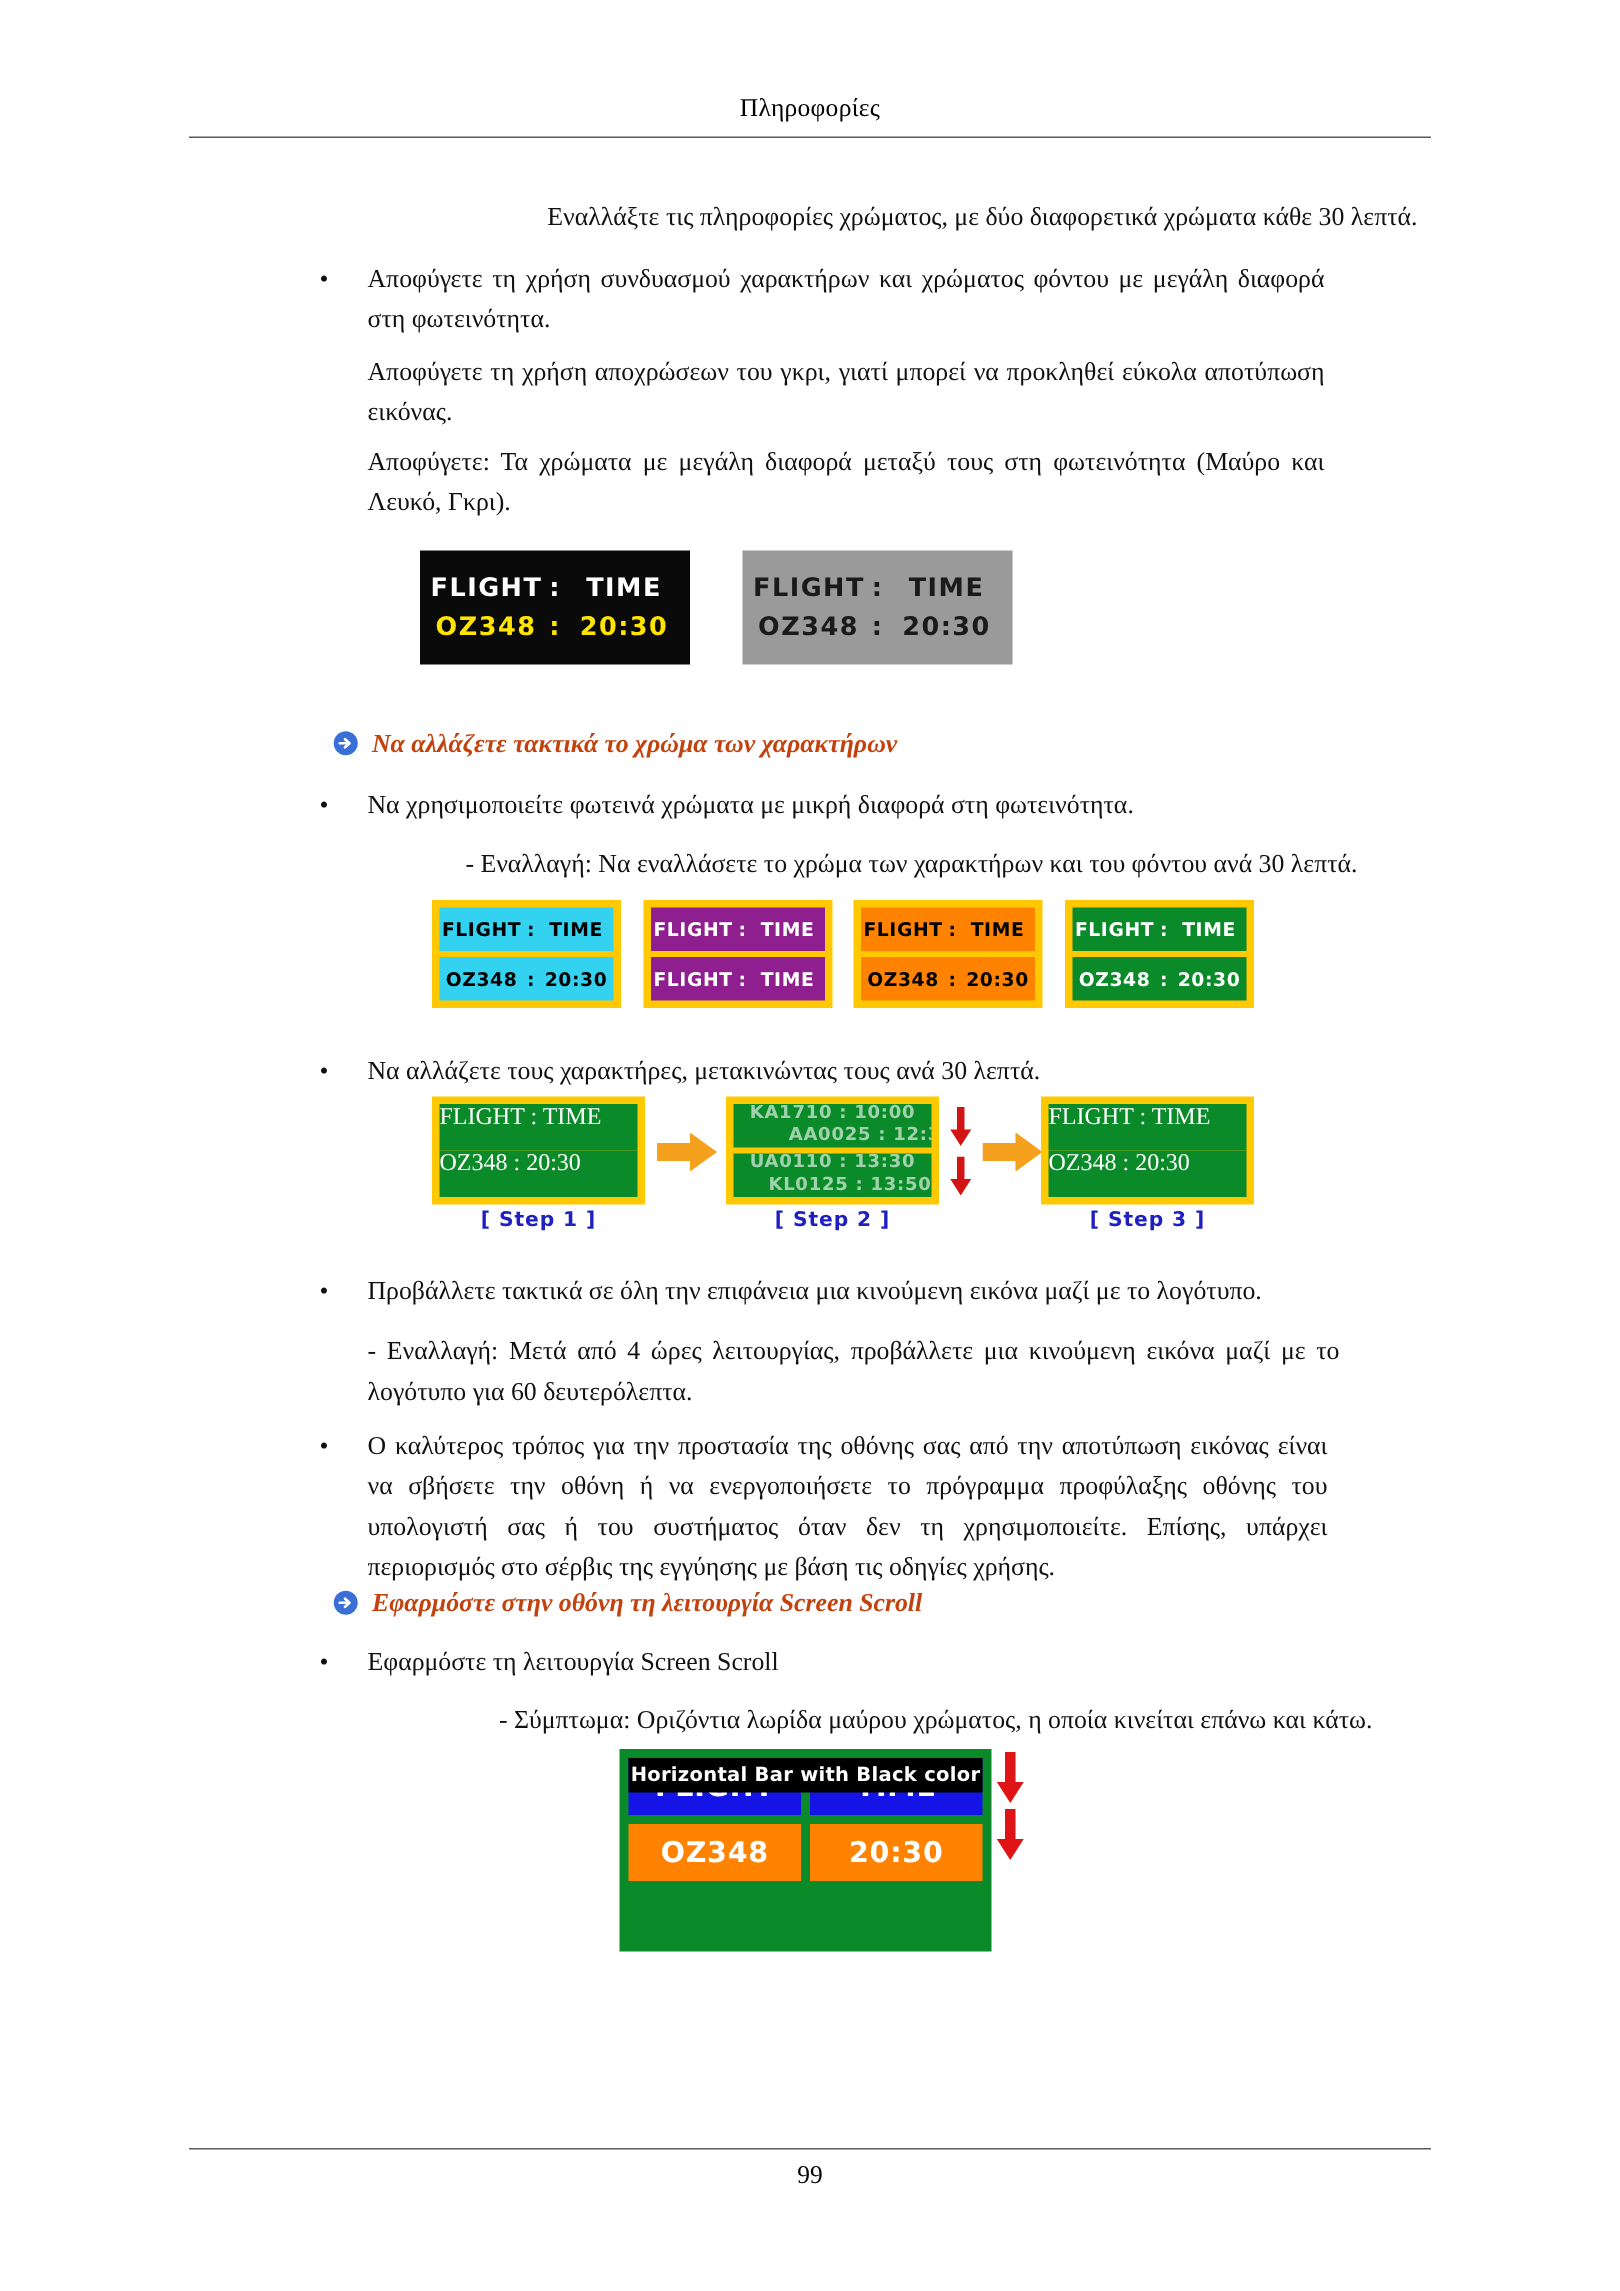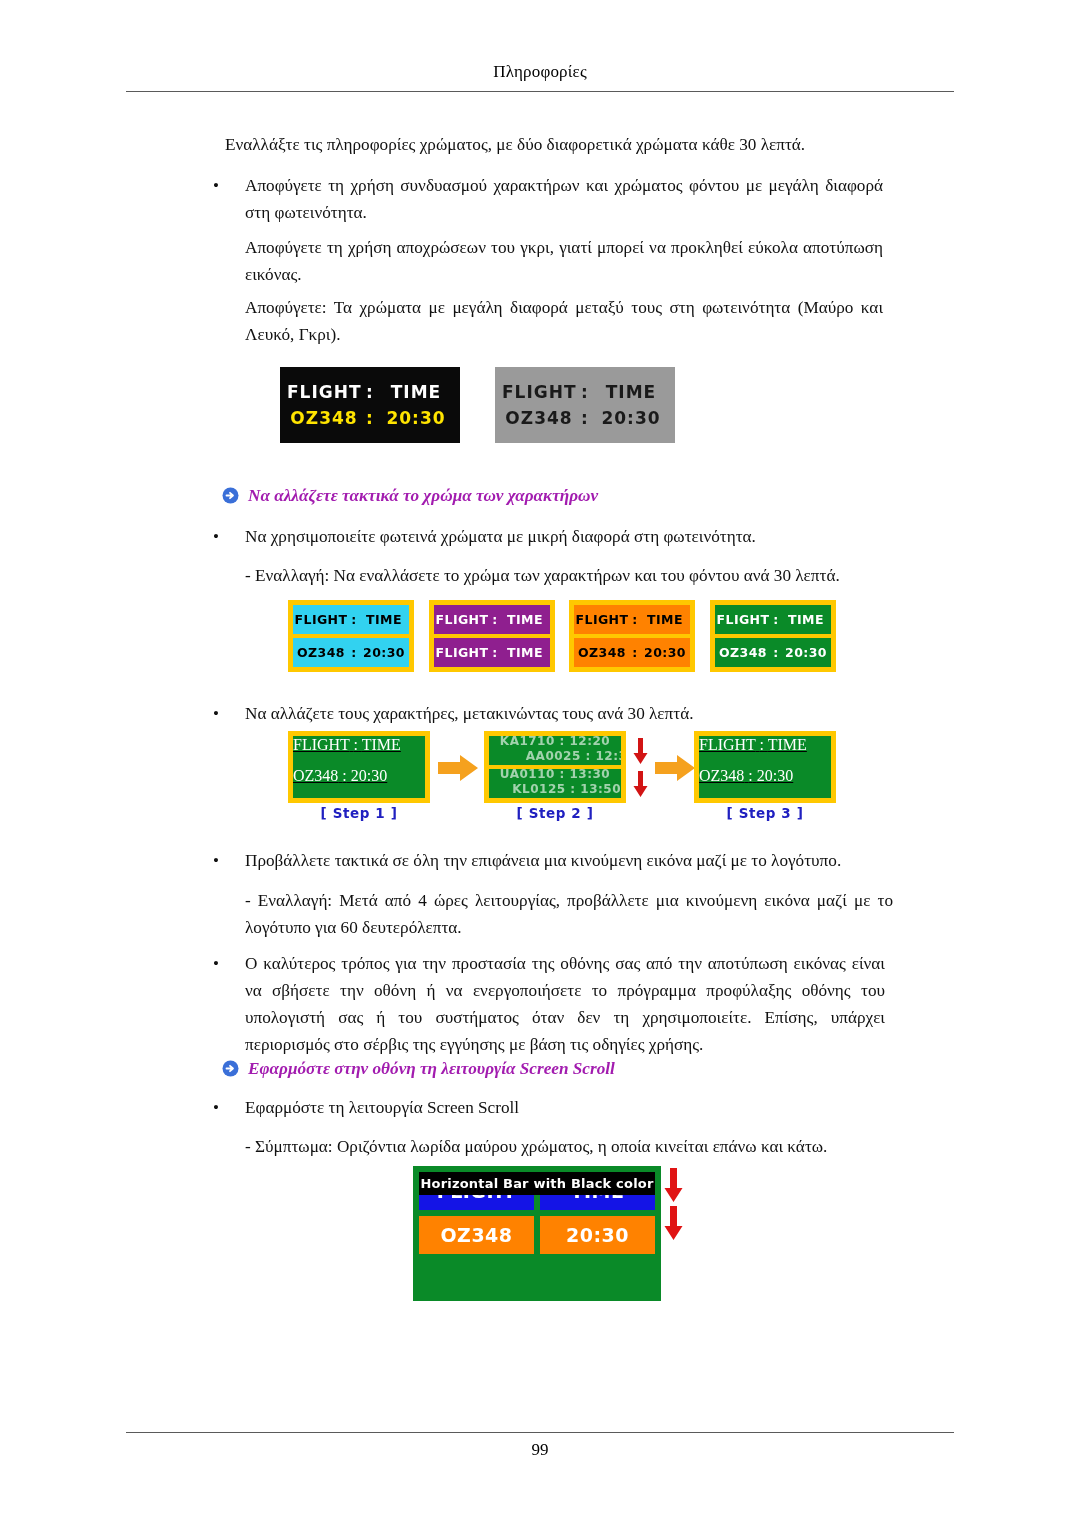--- a/index.html
+++ b/index.html
@@ -57,21 +57,21 @@
   }
 
   
   .para {
     position: absolute;
     font-size: 17.2px;
     line-height: 27px;
     text-align: justify;
     color: #111;
   }
-  .para.nojust { text-align: left; }
+  .para.nojust { text-align: right; }
 
   .bullet-row {
     position: absolute;
     font-size: 17.2px;
     line-height: 27px;
     color: #111;
   }
   .bullet-row .dot {
     position: absolute;
     left: 0; top: 0;
@@ -85,21 +85,21 @@
     margin-left: 32px;
     text-align: justify;
   }
   .bullet-row .btext.nojust { text-align: left; }
 
   
   .blue-head {
     position: absolute;
     font-size: 17.2px;
     line-height: 26px;
-    color: #a21caf;
+    color: #c2410c;
     font-style: italic;
     font-weight: bold;
     white-space: nowrap;
   }
   .blue-head .arrow-ic {
     position: absolute;
     left: 0; top: 3px;
     width: 17px; height: 17px;
   }
   .blue-head .bh-text {
@@ -195,21 +195,21 @@
     position: absolute;
     box-sizing: border-box;
     top: 0;
     width: 142px; height: 72px;
     background: #ffc800;
     padding: 5px;
     display: flex;
     flex-direction: column;
     justify-content: space-between;
   }
-  .step-panel .cell { height: 35px; background: #0a8a28; text-decoration: underline; }
+  .step-panel .cell { height: 35px; background: #0a8a28; }
   .step-panel .cell .lbl { width: 58px; }
   .step-panel .cell .val { width: 52px; }
 
   .step-label {
     position: absolute;
     top: 74px;
     width: 142px;
     text-align: center;
     font-family: "DejaVu Sans", "Liberation Sans", sans-serif;
     font-weight: bold;
@@ -444,21 +444,21 @@
     <div class="step-label" style="left:0px;">[ Step 1 ]</div>
 
     <div class="orange-arrow" style="left:150px;">
       <svg width="40" height="26" viewBox="0 0 40 26">
         <path d="M0 7 L22 7 L22 0 L40 13 L22 26 L22 19 L0 19 Z" fill="#f5a11e"></path>
       </svg>
     </div>
 
     <div class="step-panel" style="left:196px;">
       <div class="scroll-cell">
-        <div class="sline" style="top:-2px;">KA1710 : 12:20</div>
+        <div class="sline" style="top:-2px;">KA1710 : 10:00</div>
         <div class="sline" style="top:13px;padding-left:26px;">AA0025 : 12:35</div>
       </div>
       <div class="scroll-cell">
         <div class="sline" style="top:-2px;">UA0110 : 13:30</div>
         <div class="sline" style="top:13px;text-align:right;">KL0125 : 13:50</div>
       </div>
     </div>
     <div class="step-label" style="left:196px;">[ Step 2 ]</div>
 
     <div class="red-arrow-sm" style="left:345px; top:7px;">

